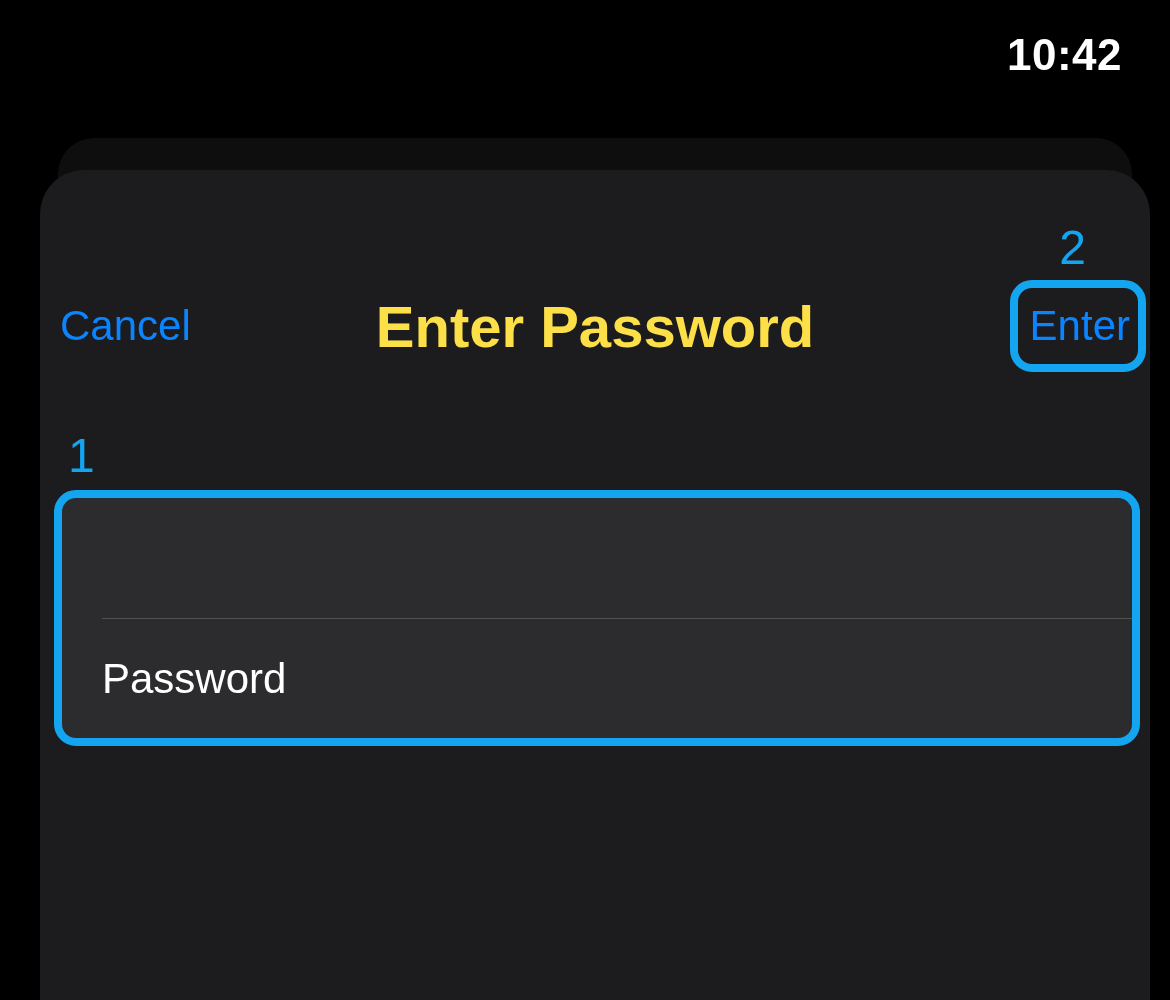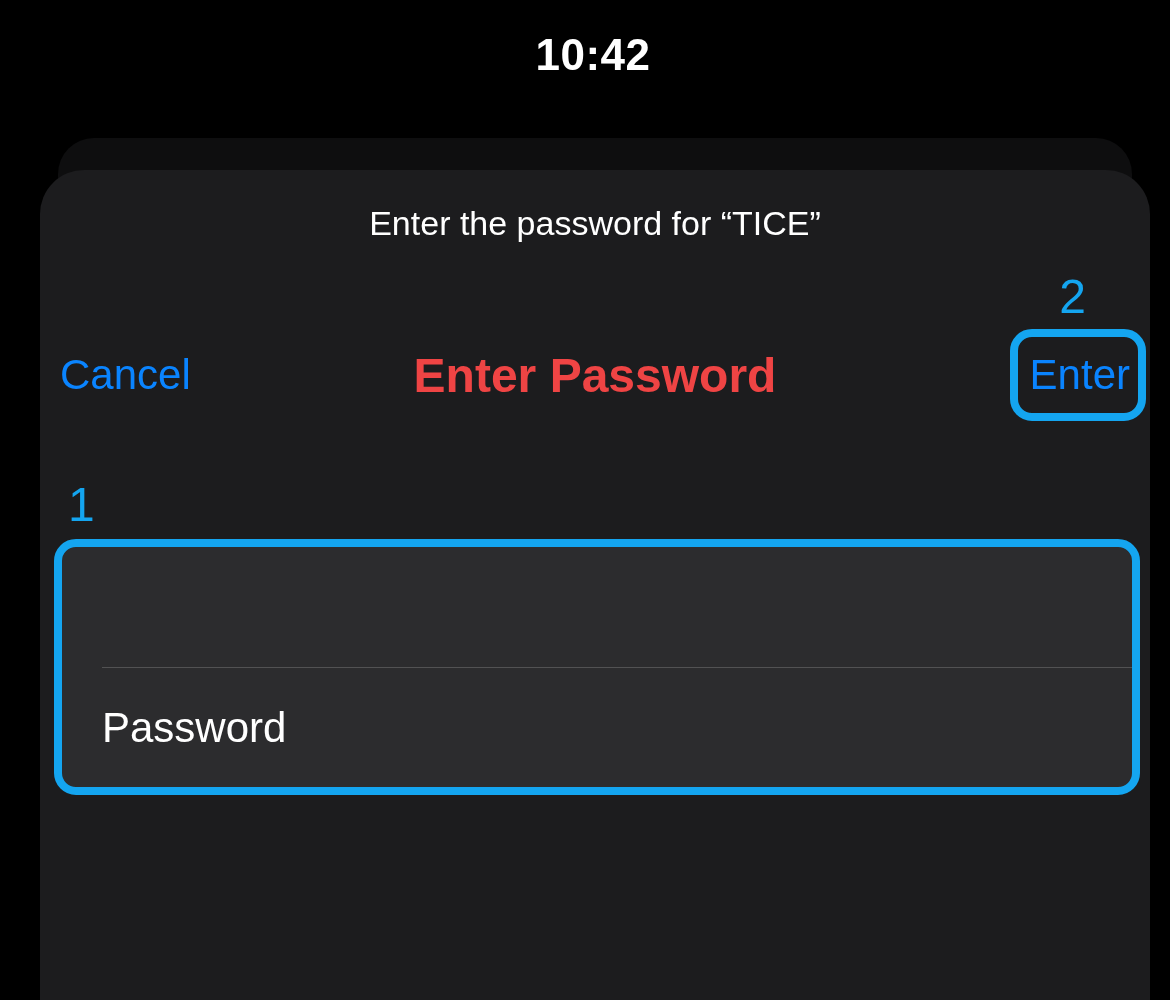--- a/index.html
+++ b/index.html
@@ -12,21 +12,21 @@
       overflow: hidden;
     }
 
     
     .status-bar {
       position: absolute;
       top: 0; left: 0; right: 0;
       height: 110px;
       display: flex;
       align-items: center;
-      justify-content: center;
+      justify-content: flex-end;
       padding: 0 48px 0 64px;
     }
     .status-time {
       font-size: 44px;
       font-weight: 600;
       letter-spacing: 0.5px;
     }
     .status-right {
       display: flex;
       align-items: center;
@@ -114,23 +114,23 @@
       font-weight: 400;
       padding: 12px 4px;
       background: transparent;
       border: none;
       cursor: pointer;
     }
     .hdr-title {
       position: absolute;
       left: 50%;
       transform: translateX(-50%);
-      font-size: 48px;
+      font-size: 58px;
       font-weight: 600;
-      color: #ef4444;
+      color: #fde047;
     }
 
     
     .join-wrap {
       position: relative;
     }
     .join-wrap .highlight-box {
       position: absolute;
       top: -10px; bottom: -10px; left: -16px; right: -12px;
       border: 8px solid #14a5f0;
@@ -184,21 +184,20 @@
 </head>
 <body>
 
 <div class="status-bar">
   <div class="status-time">10:42</div>
 </div>
 
 <div class="back-sheet"></div>
 
 <div class="sheet">
-  <div class="sheet-subtitle">Enter the password for “TICE”</div>
 
   <div class="sheet-header">
     <button class="hdr-left">Cancel</button>
     <div class="hdr-title">Enter Password</div>
     <div class="join-wrap">
       <div class="annot-num annot-2">2</div>
       <button class="hdr-right">Enter</button>
       <div class="highlight-box"></div>
     </div>
   </div>

